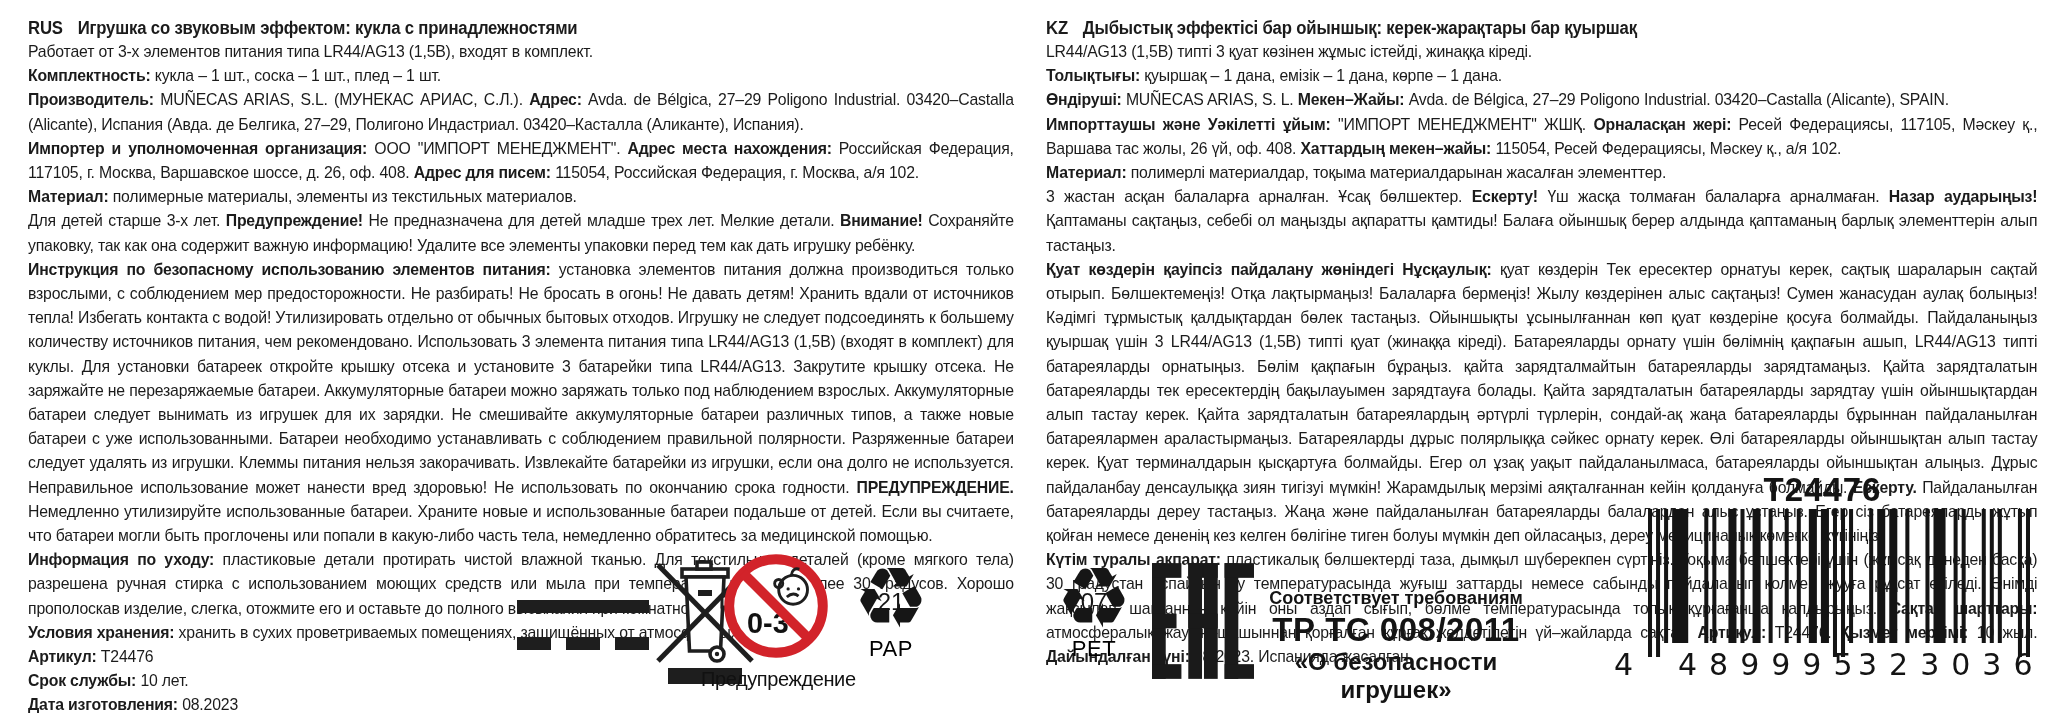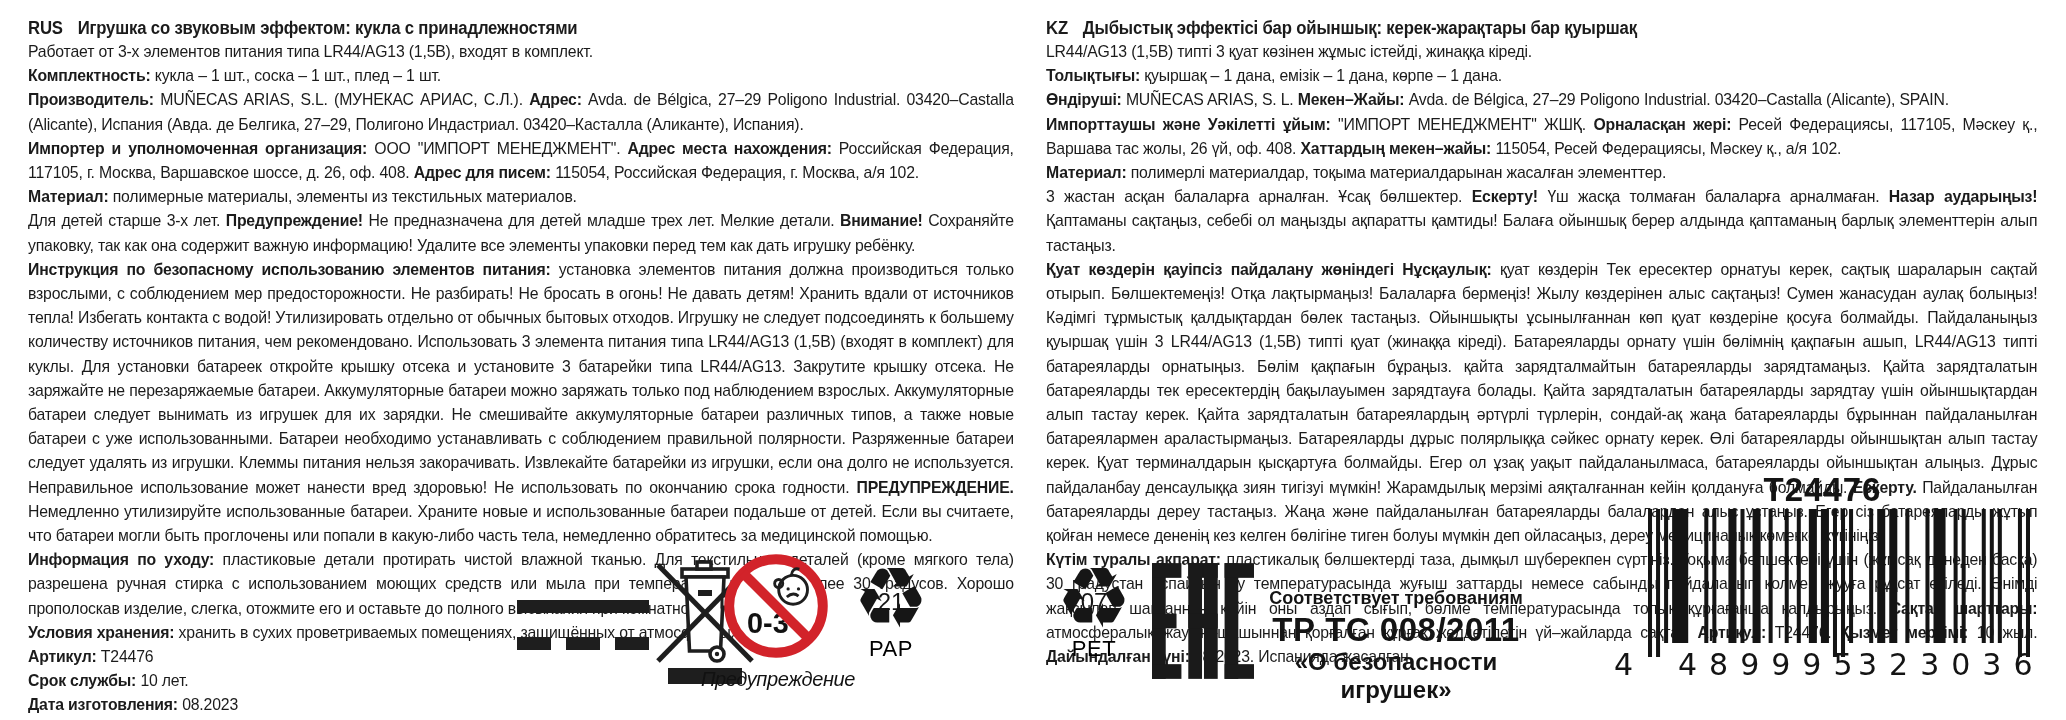--- a/index.html
+++ b/index.html
@@ -11,21 +11,21 @@
   .col-title{font-size:18px;font-weight:bold;line-height:24px;letter-spacing:-0.2px;}
   .col-title .lang{margin-right:16px;}
   .textblock p{margin:0;font-size:17px;line-height:24.2px;text-align:justify;letter-spacing:-0.2px;}
   .textblock b{letter-spacing:-0.2px;}
   
   .abs{position:absolute;}
   .dashes .bar{background:#1e1e1e;height:13px;}
   .dashes .row{display:flex;justify-content:space-between;margin-top:24px;}
   .dashes .row .bar{width:34px;}
   .binbar{background:#1e1e1e;}
-  .age-caption{font-size:20px;letter-spacing:-0.4px;text-align:left;color:#111;font-style:italic;}
+  .age-caption{font-size:20px;letter-spacing:-0.4px;text-align:left;color:#111;}
   .recy{text-align:center;width:92px;}
   .recy .glyph{font-family:"DejaVu Sans",sans-serif;font-size:84px;line-height:84px;color:#161616;}
   .recy .code{position:absolute;top:32px;left:0;width:100%;text-align:center;
               font-weight:normal;font-size:24px;color:#161616;}
   .recy .mat{font-weight:normal;font-size:22px;letter-spacing:0.5px;color:#000000;margin-top:-4px;}
   .compliance{text-align:center;font-weight:bold;color:#141414;}
   .compliance .c1{font-size:18px;line-height:28px;}
   .compliance .c2{font-size:33px;line-height:36px;letter-spacing:0.5px;}
   .compliance .c3{font-size:24px;line-height:28px;}
   .barcode-wrap{text-align:center;}

